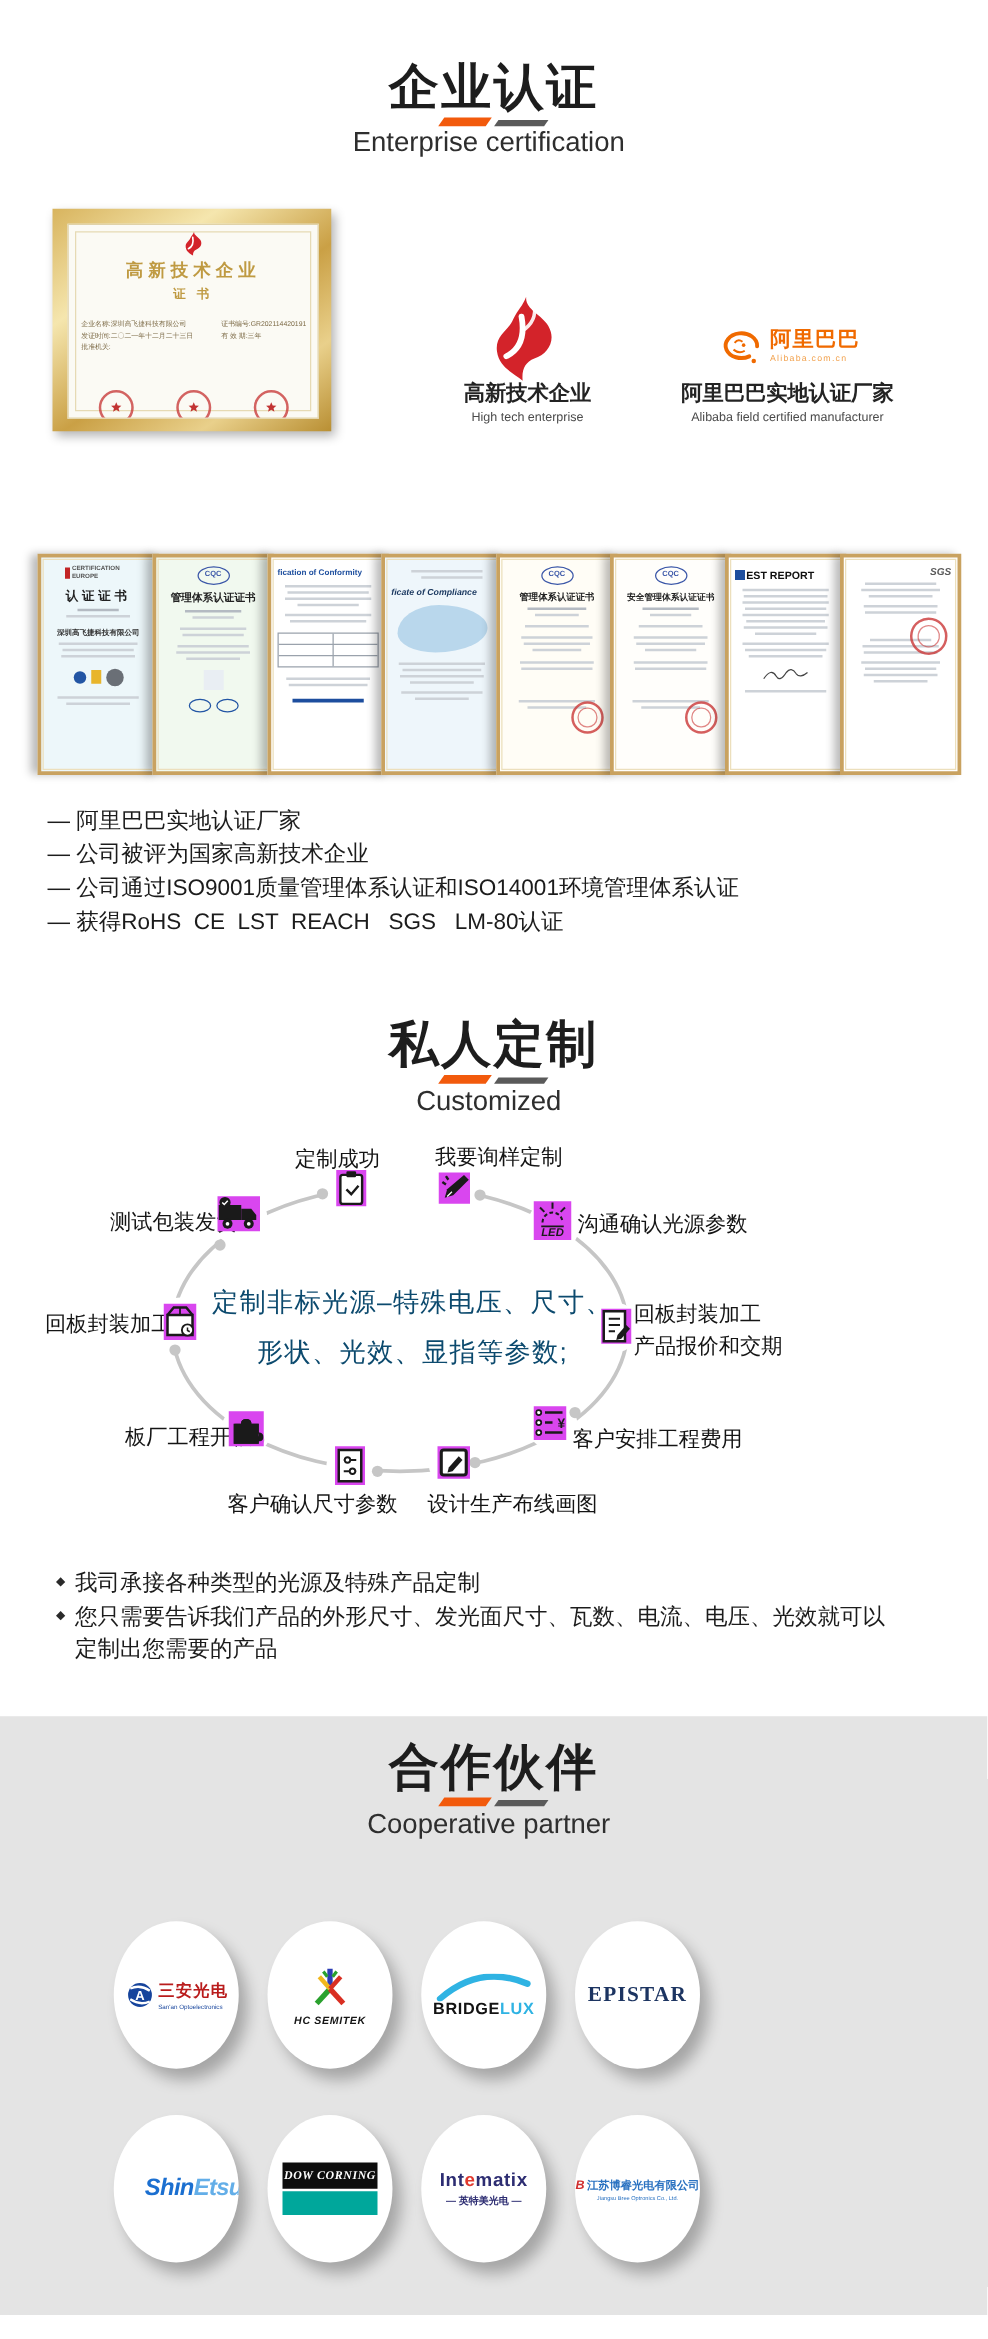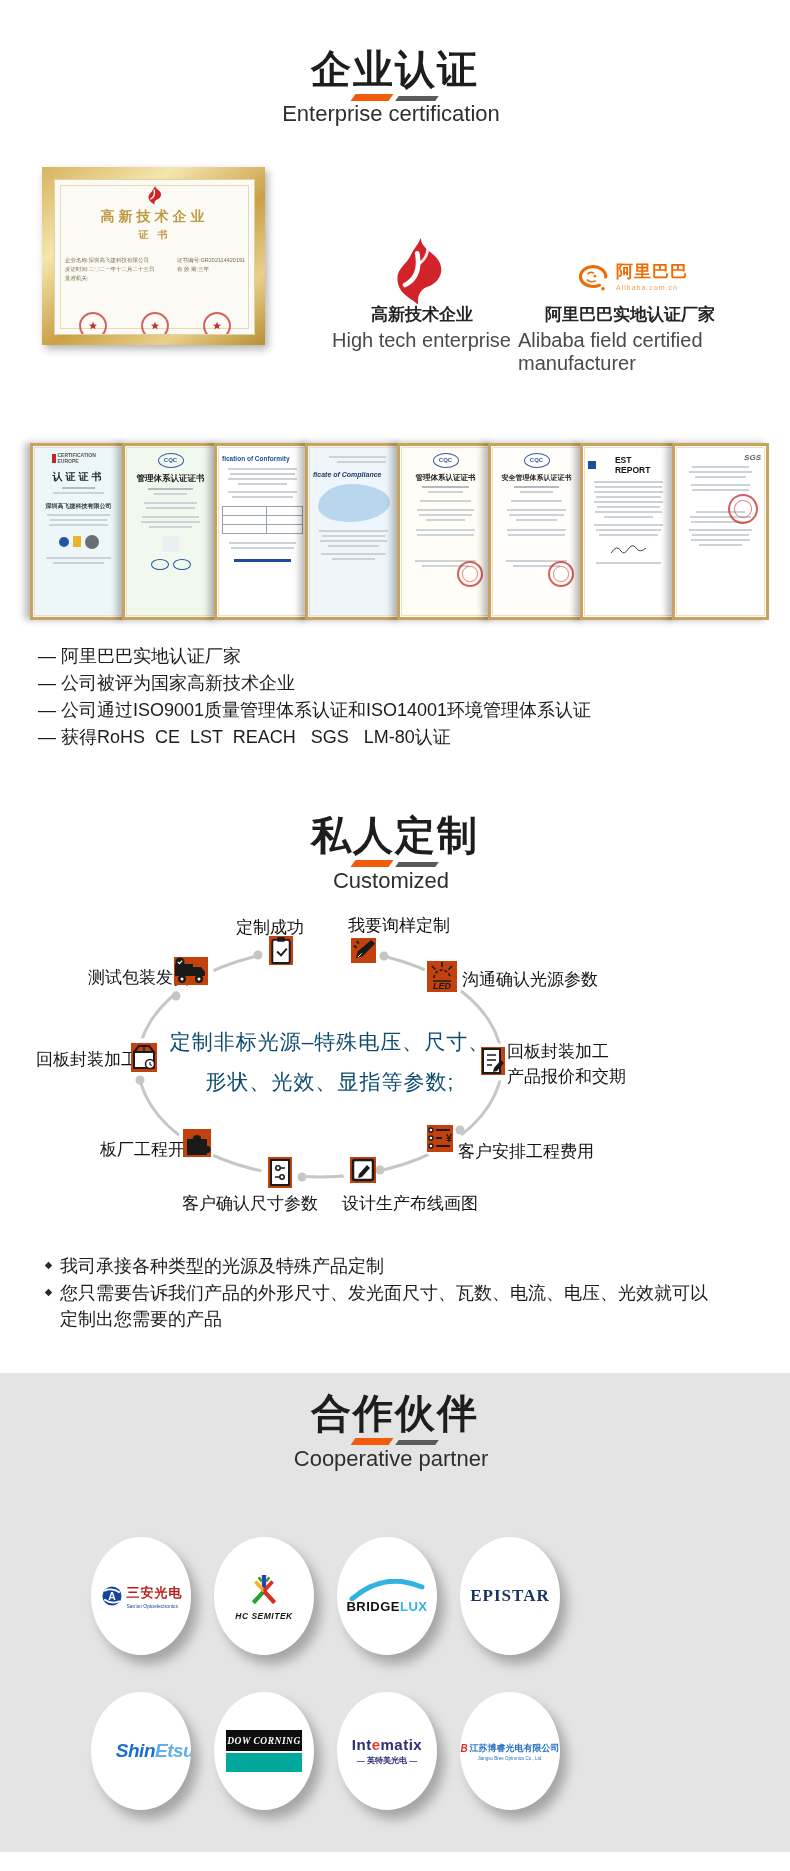--- a/index.html
+++ b/index.html
@@ -23,21 +23,21 @@
   .gc-flame{position:absolute;left:50%;top:5px;transform:translateX(-50%);}
   .gc-head{position:absolute;top:28px;left:0;width:100%;text-align:center;font-size:14px;font-weight:700;
      color:#bf9a42;letter-spacing:4px;}
   .gc-sub{position:absolute;top:48px;left:0;width:100%;text-align:center;font-size:10px;font-weight:700;
      color:#bf9a42;letter-spacing:3px;}
   .gc-col{position:absolute;font-size:5.5px;color:#7d6b47;line-height:9px;white-space:nowrap;}
   .gseal{position:absolute;width:24px;height:24px;border:2px solid rgba(198,48,48,.75);border-radius:50%;
      bottom:-6px;display:flex;align-items:center;justify-content:center;}
   
   .badge-cn{position:absolute;font-size:17px;color:#232323;text-align:center;}
-  .badge-en{position:absolute;font-size:20px;color:#4a4a4a;text-align:left;}
+  .badge-en{position:absolute;font-size:10px;color:#4a4a4a;text-align:center;}
   .ali-row{position:absolute;left:576px;top:260px;display:flex;align-items:flex-start;gap:4px;}
   .ali-texts{display:flex;flex-direction:column;}
   .ali-cn{font-size:17px;font-weight:700;color:#f06a00;letter-spacing:1px;}
   .ali-en{font-size:7px;color:#f2a24e;letter-spacing:1px;margin-top:1px;}
   
   .cert{position:absolute;top:443px;width:97px;height:177px;box-sizing:border-box;background:#fffdf8;
      border:3px solid #c9a260;box-shadow:-5px 0 7px rgba(0,0,0,.28);overflow:hidden;padding:7px 5px 5px;}
   .cert::before{content:"";position:absolute;inset:1px;border:1px solid #ecdfbc;pointer-events:none;}
   .ln{height:2px;background:#b4bac2;margin:3px auto 0;}
   .lng{height:2px;background:#cdd2d8;margin:3px auto 0;}
@@ -48,21 +48,21 @@
      display:flex;align-items:center;justify-content:center;}
   .ring-in{width:60%;height:60%;border:1px solid rgba(203,55,55,.6);border-radius:50%;}
   
   .blt{position:absolute;left:38px;font-size:18px;color:#1c1c1c;white-space:pre;}
   .cblt{position:absolute;left:60px;font-size:18px;color:#1c1c1c;white-space:nowrap;}
   .dia{position:absolute;width:7px;height:7px;background:#2a2a2a;transform:rotate(45deg) scale(.75);}
   
   .dlabel{position:absolute;font-size:17px;font-weight:500;color:#141414;white-space:nowrap;}
   .dcenter{position:absolute;left:70px;width:520px;text-align:center;font-size:21px;font-weight:500;
      color:#0c4a6e;letter-spacing:1px;}
-  .dicon{position:absolute;background:#c2410c;line-height:0;}
+  .dicon{position:absolute;background:#d946ef;line-height:0;}
   
   .gray-bg{position:absolute;left:0;top:1373px;width:790px;height:479px;background:#e4e4e4;}
   .pcircle{position:absolute;width:100px;height:118px;background:#fff;border-radius:50%;
      box-shadow:7px 9px 12px rgba(0,0,0,.28);display:flex;flex-direction:column;
      align-items:center;justify-content:center;overflow:hidden;}
   .sanan-row{display:flex;align-items:center;gap:3px;}
   .sanan-cn{font-size:13px;font-weight:700;color:#b91c1c;letter-spacing:1px;}
   .sanan-en{font-size:5px;color:#16449c;margin-top:1px;}
   .hc-text{font-size:8.5px;font-weight:700;font-style:italic;color:#161616;margin-top:3px;letter-spacing:.5px;}
   .bl-row{font-size:13px;font-weight:700;letter-spacing:.5px;margin-top:-2px;}
@@ -251,21 +251,21 @@
   <div class="lng" style="width:74%;margin-top:8px"></div>
     <div class="lng" style="width:70%"></div>
   <div class="rseal" style="width:22px;height:22px;right:8px;bottom:30px">
       <div class="ring-in"></div>
     </div>
   <div class="lng" style="width:76%;margin-top:24px"></div>
     <div class="lng" style="width:58%"></div>
 </div>
 
 <div class="cert" style="left:580px;background:#ffffff;z-index:7">
-  <div style="display:flex;align-items:center;gap:19px;margin-top:2px">
+  <div style="display:flex;align-items:center;gap:1px;margin-top:2px">
     <div style="width:8px;height:8px;background:#1d4e9e"></div>
     <div style="font-size:8.5px;font-weight:800;color:#111">EST REPORT</div>
   </div>
   <div class="lng" style="width:86%;margin-top:6px"></div>
     <div class="lng" style="width:82%"></div>
     <div class="lng" style="width:84%"></div>
   <div class="lng" style="width:80%"></div>
     <div class="lng" style="width:84%"></div>
     <div class="lng" style="width:78%"></div>
   <div class="lng" style="width:82%"></div>

